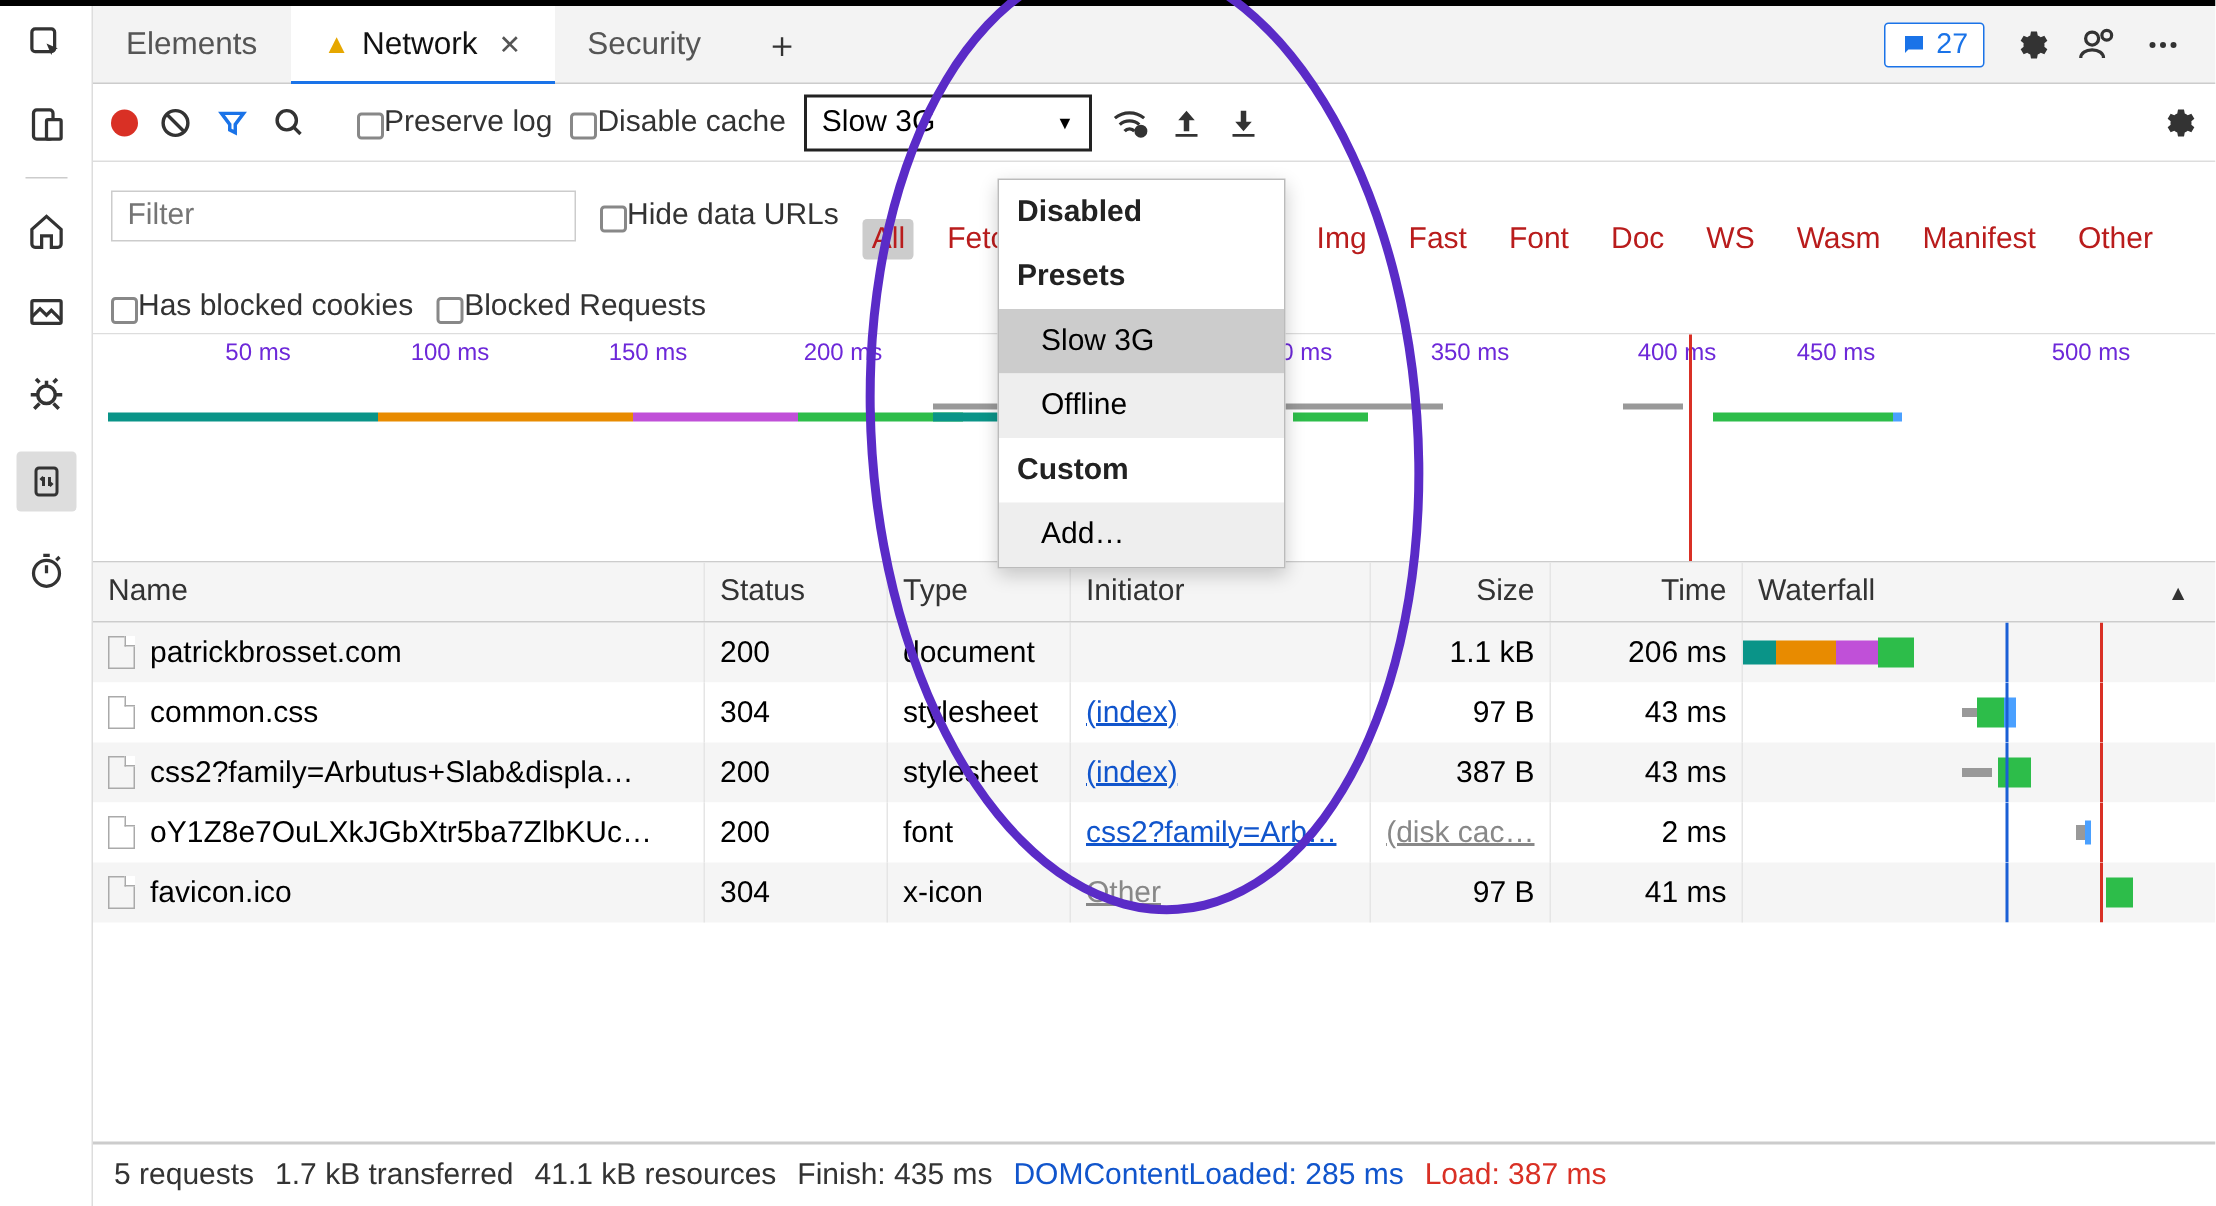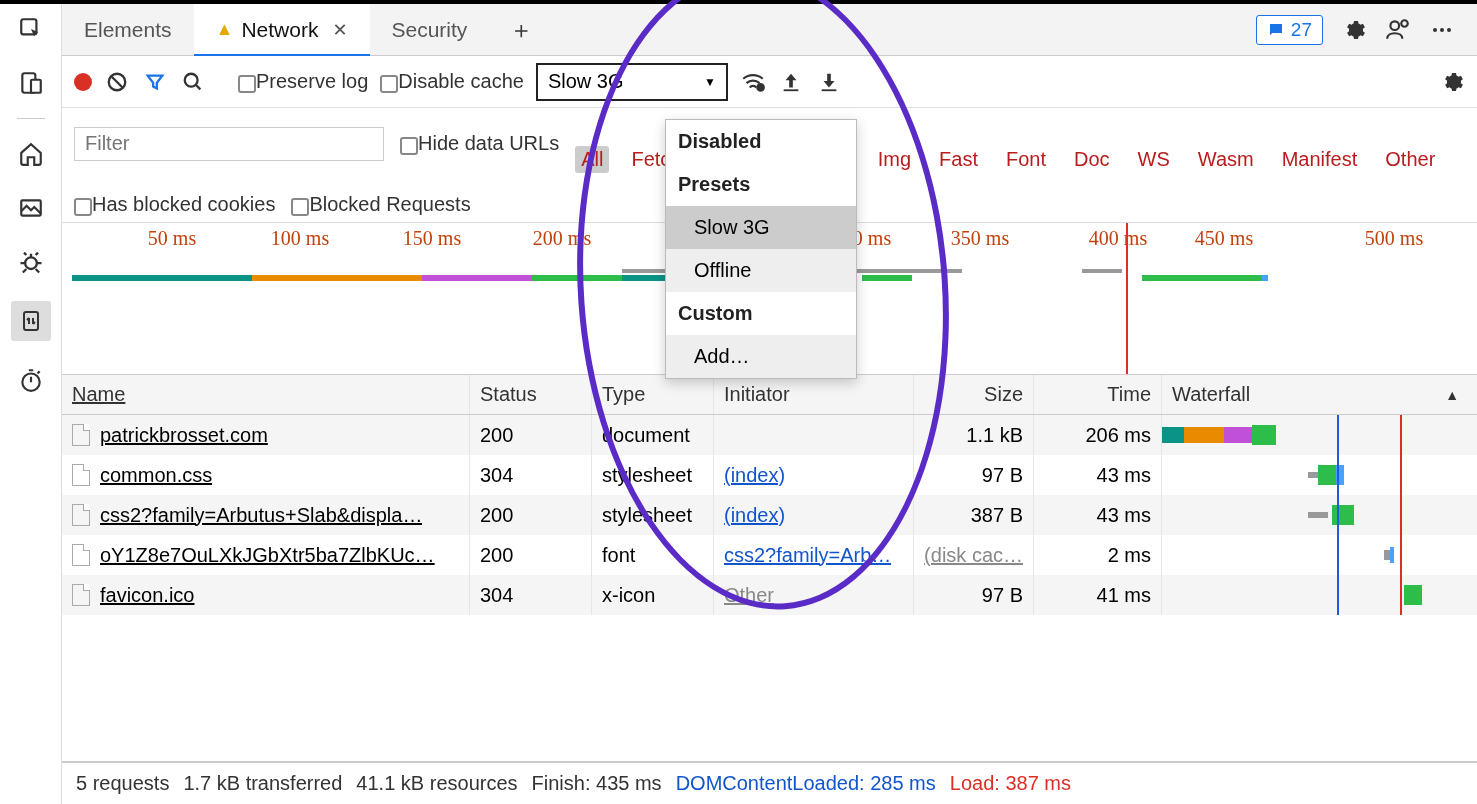--- a/index.html
+++ b/index.html
@@ -35,32 +35,32 @@
 
 
 .filterbar { display: flex; align-items: center; flex-wrap: wrap; gap: 16px; border-bottom: 1px solid #ddd; padding: 6px 12px; font-size: 20px; color: #333; background: #fff; row-gap: 10px; }
 .filter-input { width: 310px; height: 34px; border: 1px solid #ccc; padding: 0 10px; font-size: 20px; color: #888; }
 .ftype { padding: 2px 6px; cursor: pointer; color: #b91c1c; margin-top: 32px; }
 .ftype.sel { background: #ccc; border-radius: 3px; }
 
 
 .timeline { height: 152px; border-bottom: 1px solid #ccc; position: relative; background: #fff; }
 .timeline .ticks { position: absolute; top: 4px; left: 0; right: 0; height: 26px; }
-.timeline .tick { position: absolute; top: 0; font-size: 20px; color: #c2410c; transform: translateX(-50%); font-family: Liberation Serif, serif; }
+.timeline .tick { position: absolute; top: 0; font-size: 16px; color: #6d28d9; transform: translateX(-50%); }
 .timeline .bars { position: absolute; top: 48px; left: 0; right: 0; height: 14px; }
 .timeline .bar { position: absolute; height: 6px; top: 4px; }
 .timeline .vline { position: absolute; top: 0; bottom: 0; width: 2px; }
 
 
 .nettable { flex: 1; display: flex; flex-direction: column; border-bottom: 1px solid #ccc; overflow: hidden; }
 .thead, .trow { display: flex; align-items: center; height: 40px; font-size: 20px; }
 .thead { background: #f5f5f5; border-bottom: 1px solid #ccc; color: #333; font-weight: normal; position: relative; }
 .thead .sort-arr { position: absolute; right: 18px; font-size: 14px; }
 .cell { padding: 0 10px; border-right: 1px solid #e5e5e5; height: 100%; display: flex; align-items: center; overflow: hidden; white-space: nowrap; }
-.col-name { width: 408px; text-decoration: underline; }
+.col-name { width: 408px; }
 .col-status { width: 122px; }
 .col-type { width: 122px; }
 .col-init { width: 200px; }
 .col-size { width: 120px; justify-content: flex-end; }
 .col-time { width: 128px; justify-content: flex-end; }
 .col-wf { flex: 1; position: relative; }
 .trow:nth-child(odd) { background: #f5f5f5; }
 .trow:nth-child(even) { background: #fff; }
 .trow .file-ico { width: 18px; height: 22px; border: 1px solid #aaa; margin-right: 10px; position: relative; flex-shrink: 0; }
 .trow .file-ico::before { content: ""; position: absolute; right: -1px; top: -1px; width: 6px; height: 6px; background: #fff; border-left: 1px solid #aaa; border-bottom: 1px solid #aaa; }

